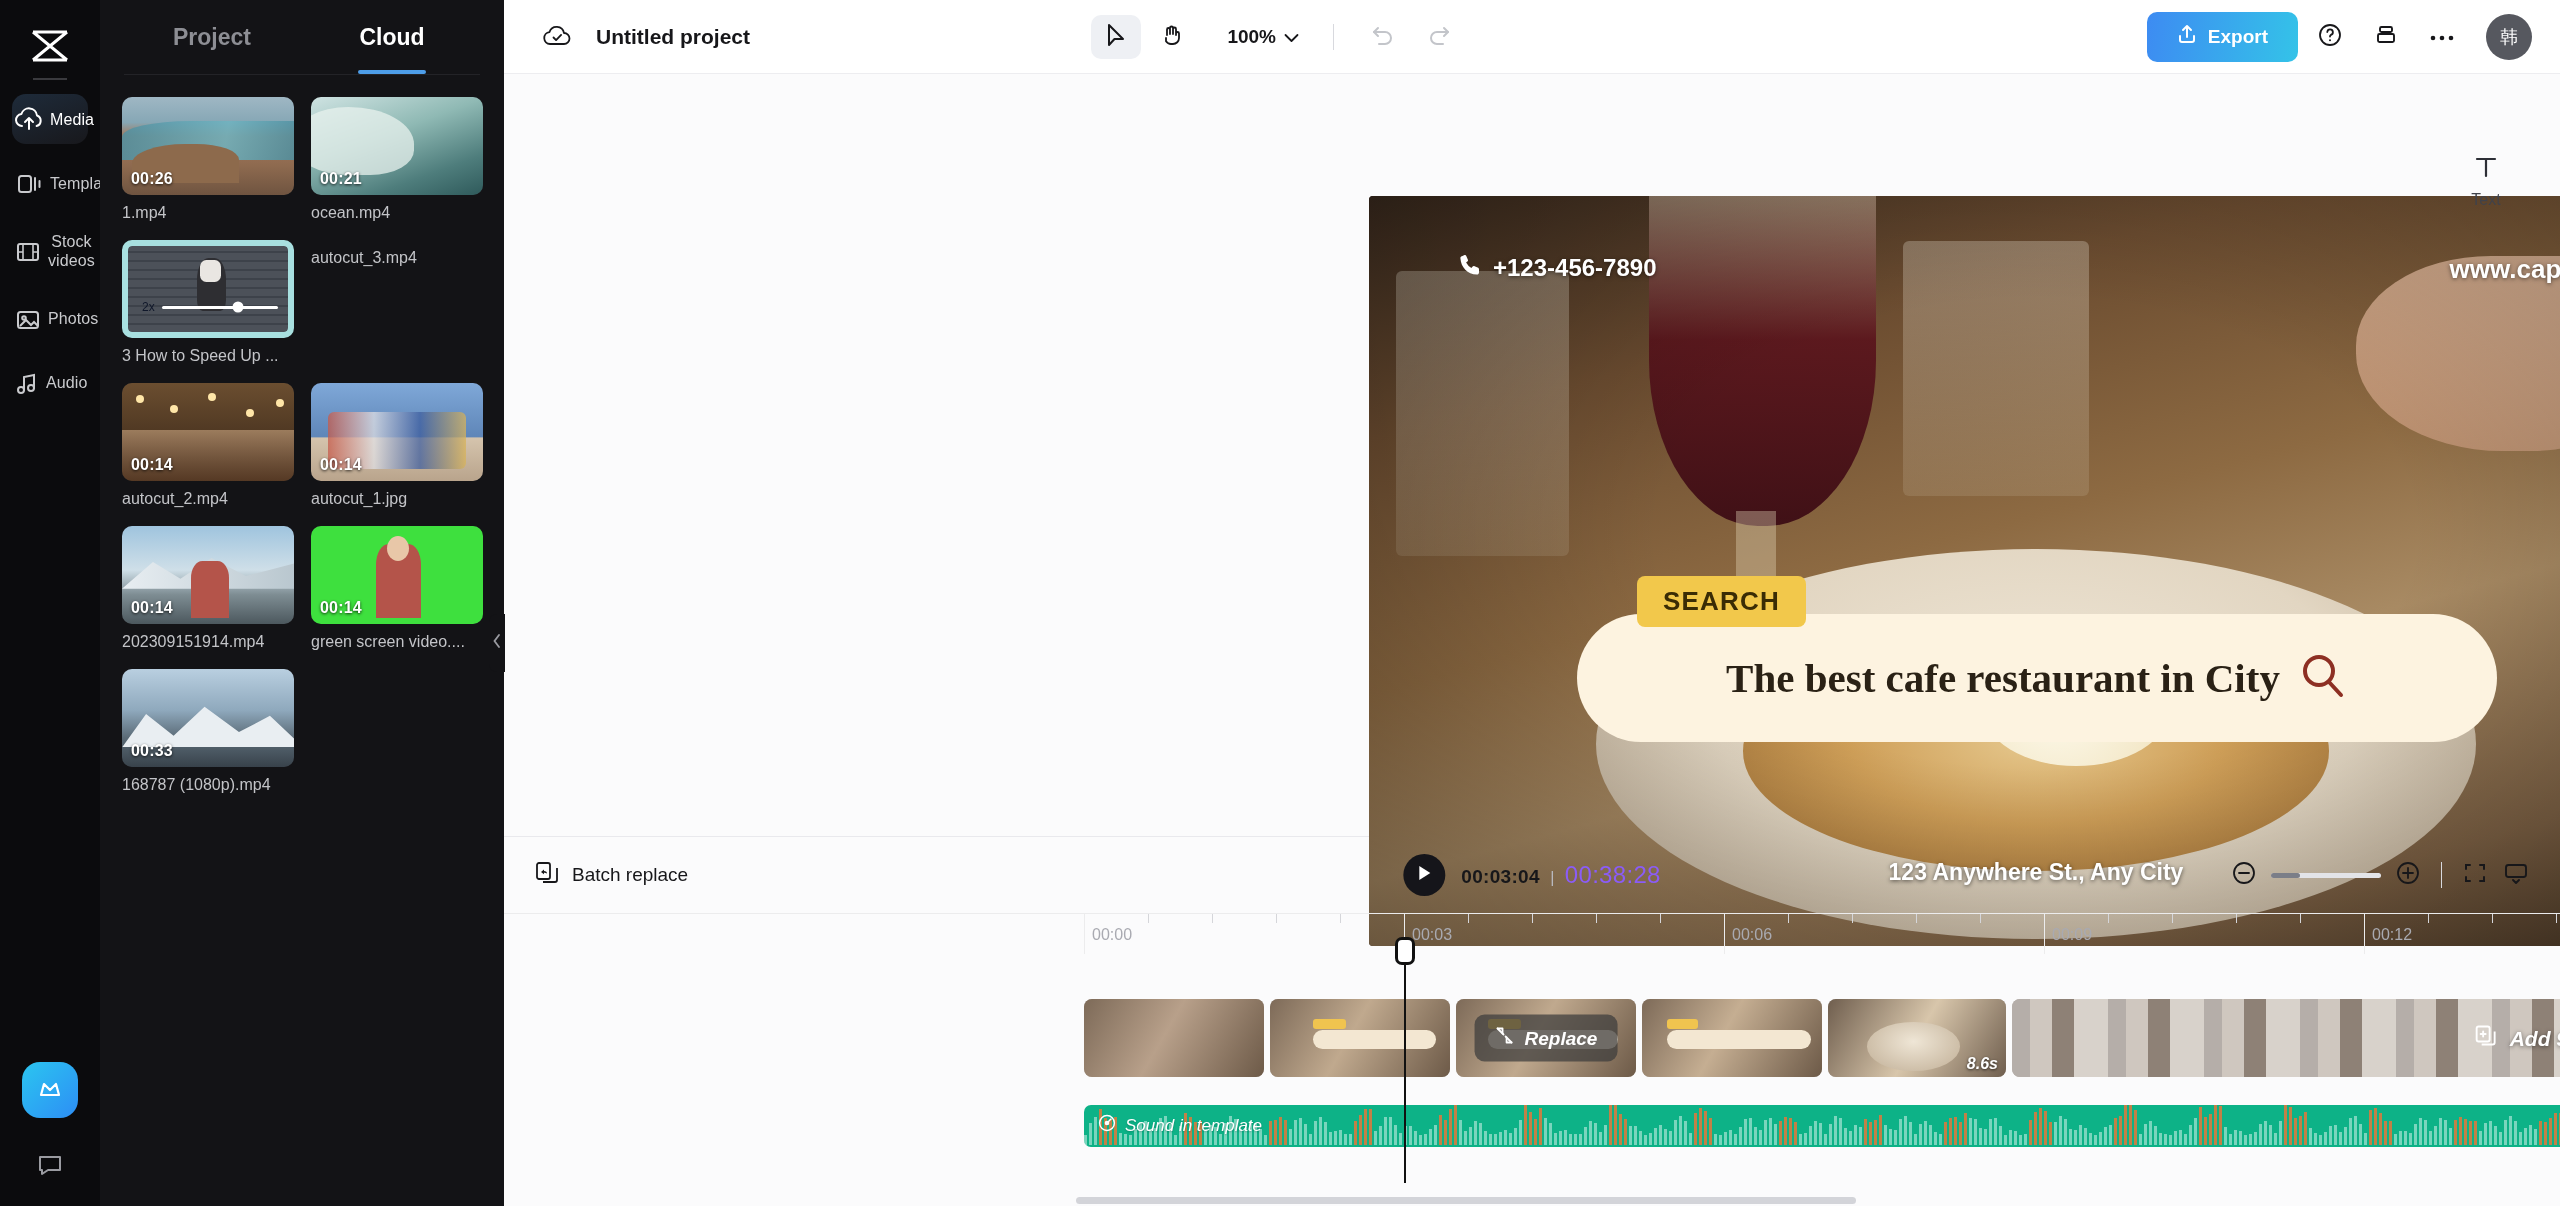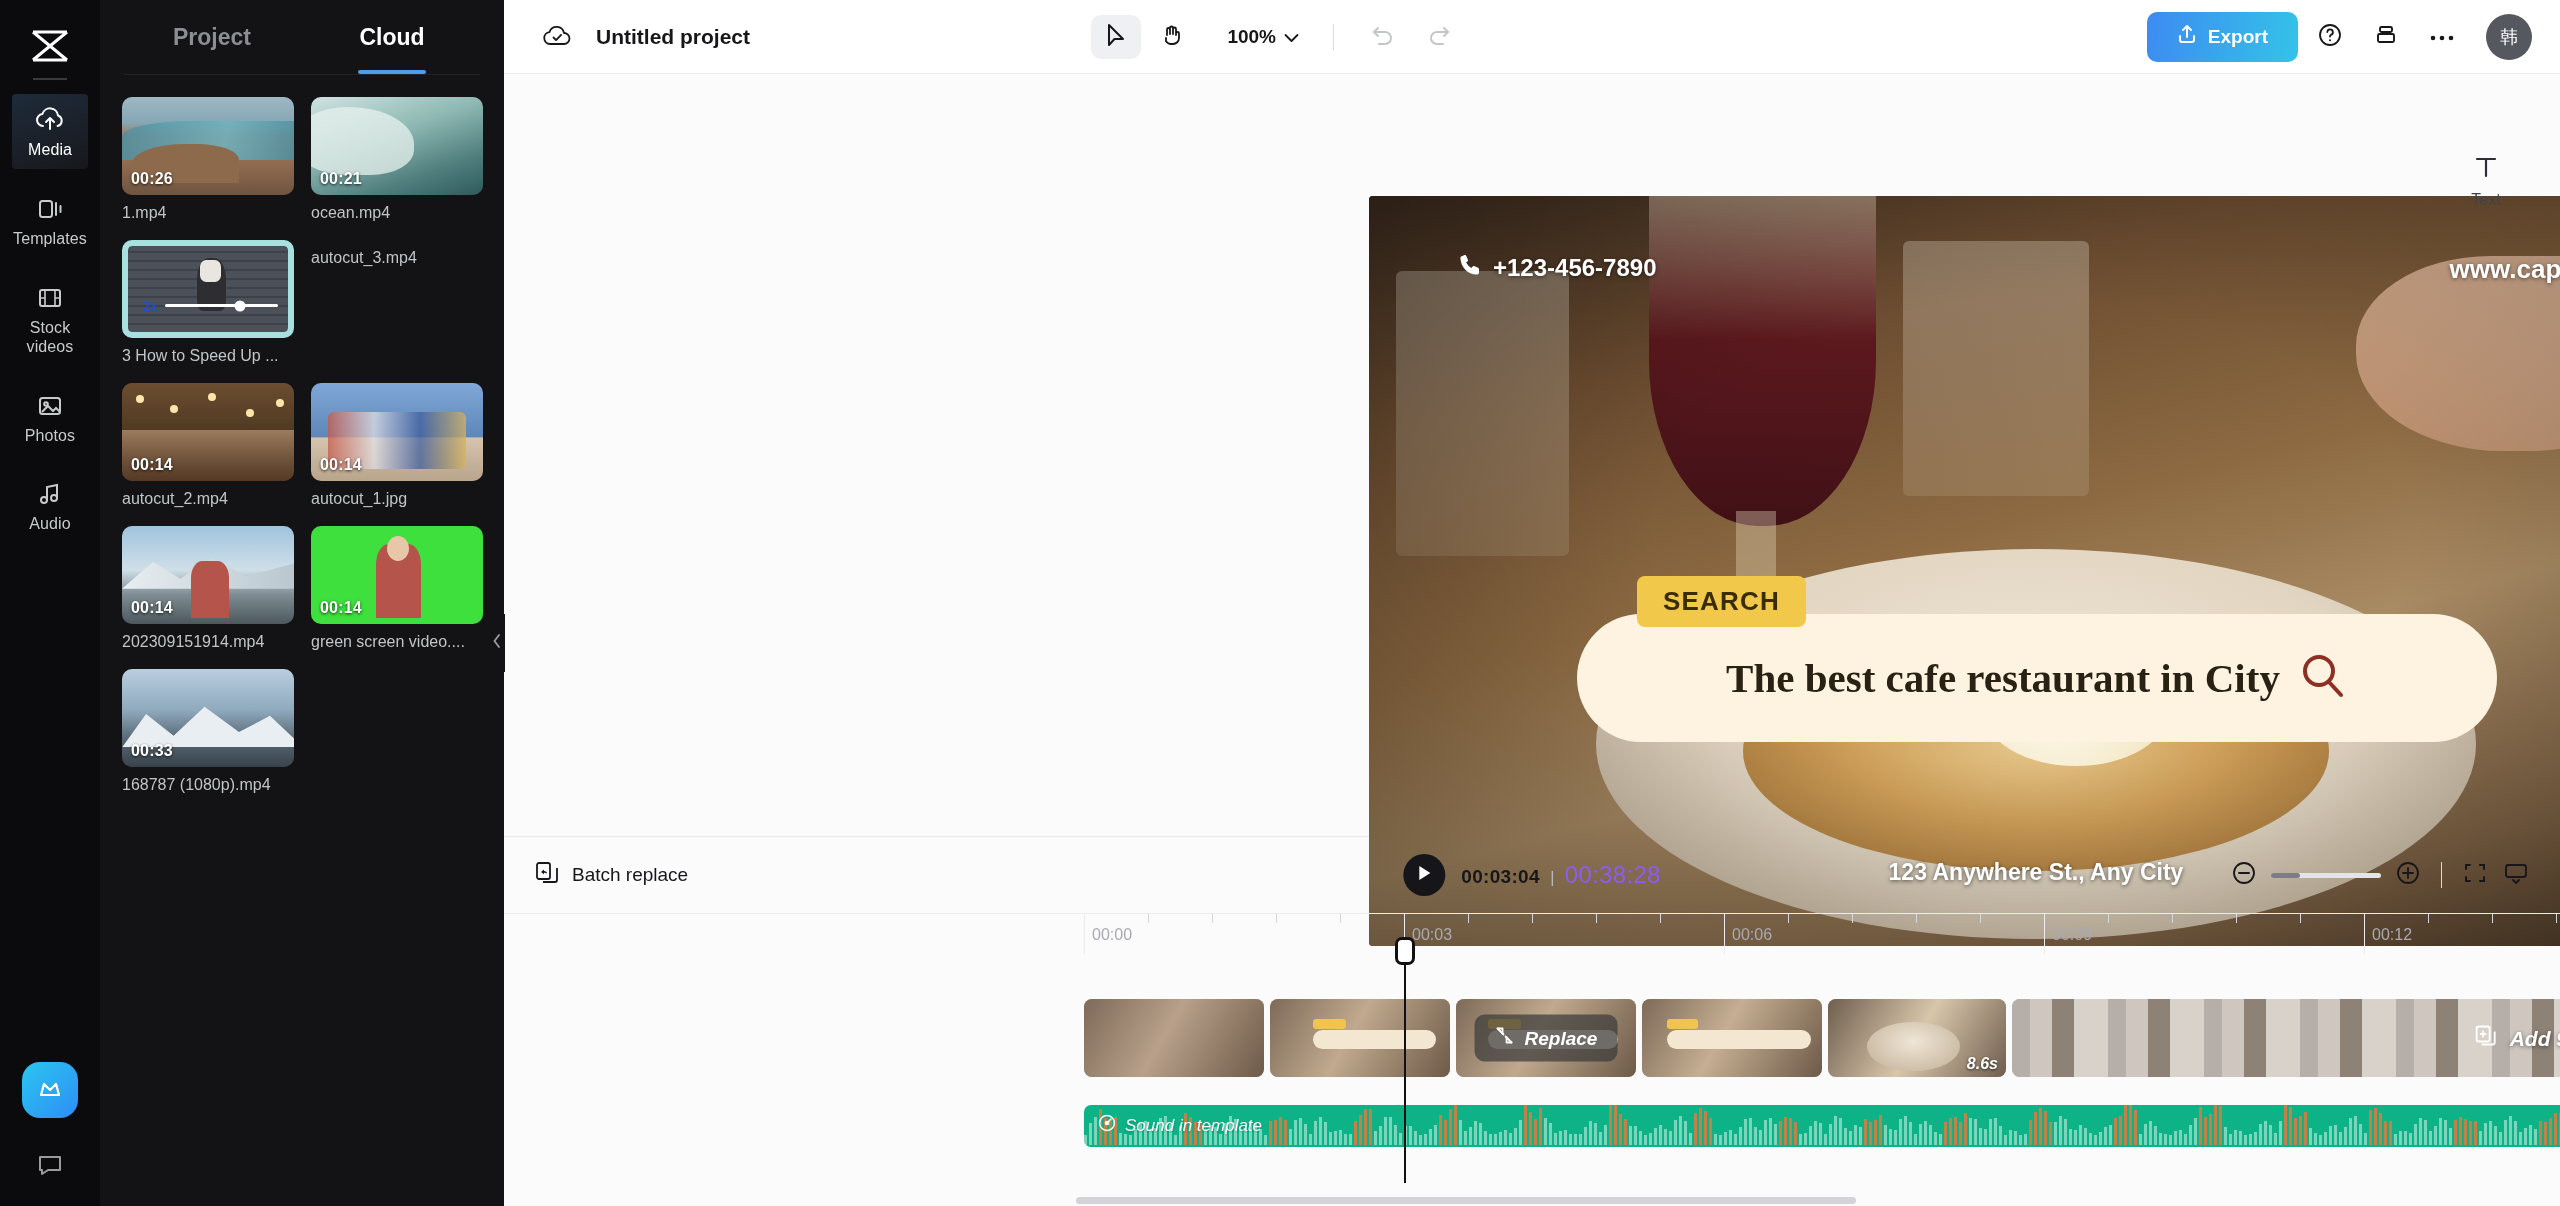--- a/index.html
+++ b/index.html
@@ -14,22 +14,22 @@
 
   
   .rail {
     width: 100px; height: 1206px; background: #0b0b0d;
     display: flex; flex-direction: column; align-items: center;
     flex: 0 0 100px; position: relative;
   }
   .rail-logo { margin-top: 20px; width: 52px; height: 52px; display:flex; align-items:center; justify-content:center; }
   .rail-sep { width: 34px; height: 2px; background: #3a3a3e; margin: 6px 0 14px; }
   .rail-item {
-    width: 76px; border-radius: 4px; padding: 11px 2px 9px;
-    display: flex; flex-direction: column; align-items: center;
+    width: 76px; border-radius: 14px; padding: 11px 2px 9px;
+    display: flex; flex-direction: row; align-items: center;
     gap: 6px; margin-bottom: 14px; cursor: pointer;
   }
   .rail-item.active { background: linear-gradient(160deg,#1e2b3a,#18181c); }
   .rail-item .ic { width: 30px; height: 30px; display:flex; align-items:center; justify-content:center; }
   .rail-item .lb {
     font-size: 16px; color: #c9cacd; line-height: 1.18; text-align: center;
     letter-spacing: .1px; font-weight: 400;
   }
   .rail-item.active .lb { color: #fff; }
   .rail-bottom { position: absolute; bottom: 24px; left: 0; width: 100px; display:flex; flex-direction:column; align-items:center; gap: 30px;}
@@ -71,21 +71,21 @@
   .m-cell.selected .m-inner { inset: 0; }
   .m-dur {
     position: absolute; left: 9px; bottom: 7px; color: #fff; font-size: 16px;
     font-weight: 700; text-shadow: 0 1px 3px rgba(0,0,0,.8); letter-spacing:.2px;
   }
   .m-name {
     margin-top: 9px; font-size: 16px; color: #c3c4c8; white-space: nowrap;
     overflow: hidden; text-overflow: ellipsis;
   }
   .speed-bar { position:absolute; left: 14px; right: 10px; bottom: 18px; display:flex; align-items:center; gap:7px;}
-  .speed-lbl { color:#1d4ed8; font-size:15px; font-weight:400; }
+  .speed-lbl { color:#0f172a; font-size:12px; font-weight:400; }
   .speed-track { flex:1; height:3px; background:#fff; border-radius:2px; position:relative; }
   .speed-knob { position:absolute; left:66%; top:50%; transform:translate(-50%,-50%); width:11px;height:11px;border-radius:50%;background:#fff;}
   .music-thumb { background:#2b2b30; display:flex; align-items:center; justify-content:center; }
 
   .panel-collapse {
     position: absolute; right: -1px; top: 614px; width: 16px; height: 58px;
     background: #131316; border-radius: 8px 0 0 8px; display:flex; align-items:center;
     justify-content:center; cursor:pointer; z-index: 5;
   }
 

